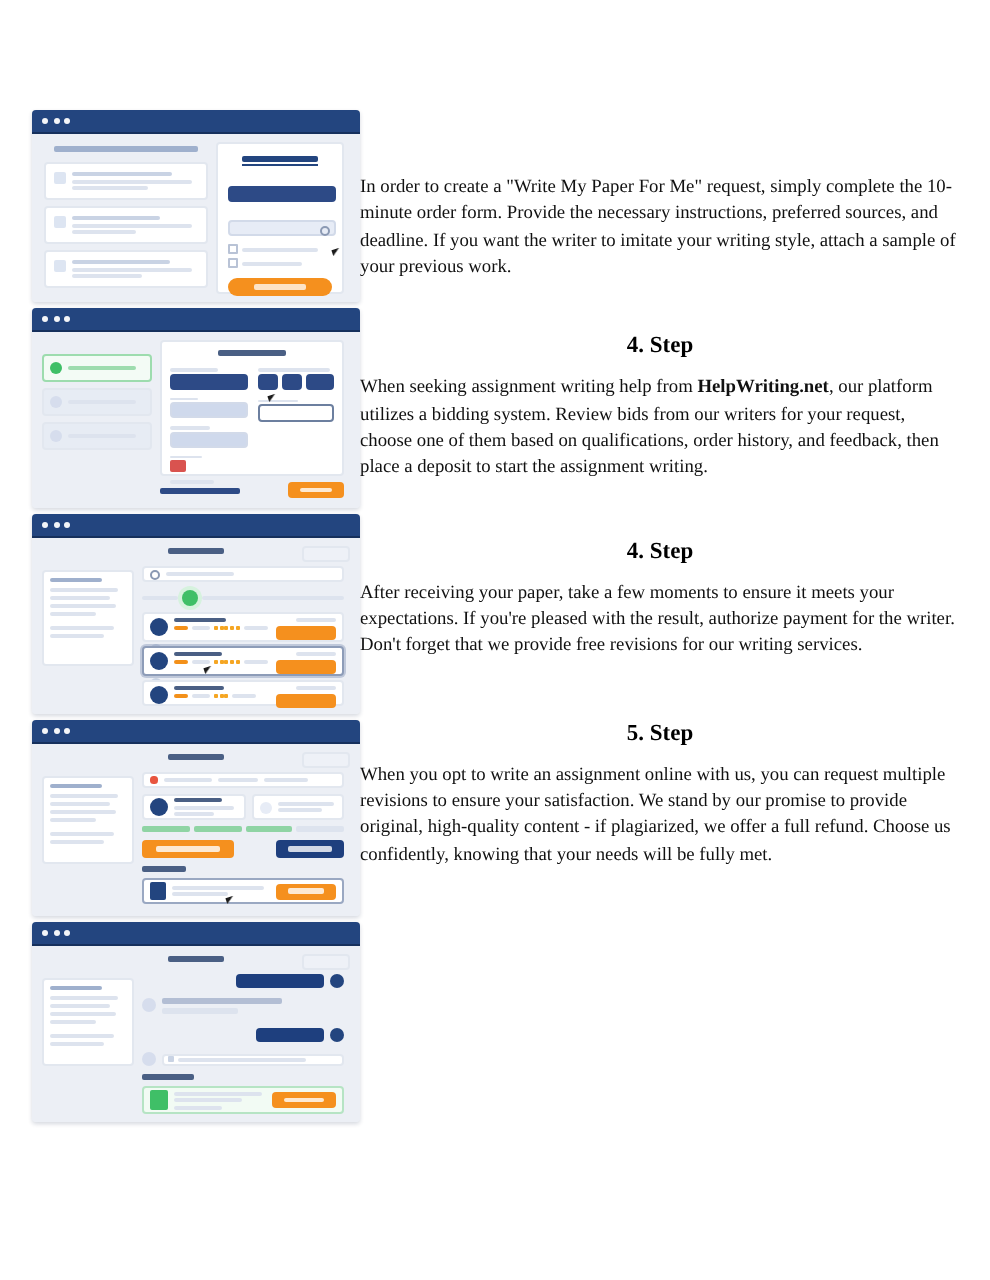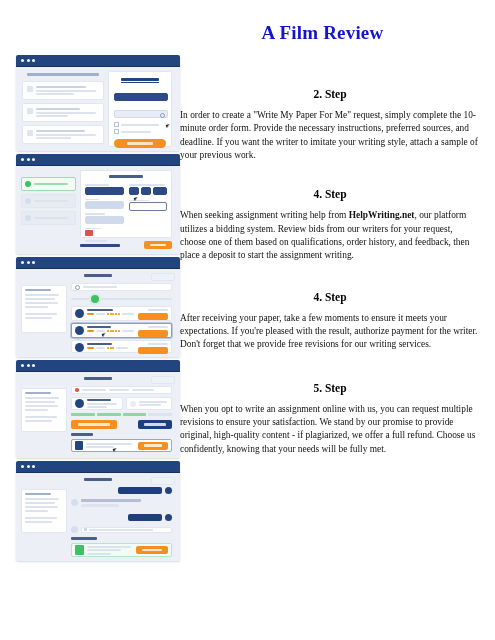--- a/index.html
+++ b/index.html
@@ -164,21 +164,20 @@
     text-align: center;
   }
   .stars { display:flex; gap:.7px; }
   .star { width:2px; height:2px; background:#f5a623; border-radius:.5px; }
 </style>
 </head>
 <body>
 
 <div class="page">
 
-  <div class="doc-title">A Film Review</div>
 
   <div class="shots-col">
 
     <div class="shot">
       <div class="titlebar">
         <span class="dot"></span>
         <span class="dot"></span>
         <span class="dot"></span>
       </div>
       <div class="shot-body" style="height:84px;">
@@ -582,21 +581,20 @@
     </div>
 
   </div>
 
   <div class="steps-col">
 
     <div class="step-block" style="margin-bottom:22px;">
     </div>
 
     <div class="step-block" style="margin-bottom:26px;">
-      <div class="step-heading">2. Step</div>
       <p class="step-body">In order to create a "Write My Paper For Me" request, simply complete the 10-minute order form. Provide the necessary instructions, preferred sources, and deadline. If you want the writer to imitate your writing style, attach a sample of your previous work.</p>
     </div>
 
     <div class="step-block" style="margin-bottom:28px;">
       <div class="step-heading">4. Step</div>
       <p class="step-body">When seeking assignment writing help from <b>HelpWriting.net</b>, our platform utilizes a bidding system. Review bids from our writers for your request, choose one of them based on qualifications, order history, and feedback, then place a deposit to start the assignment writing.</p>
     </div>
 
     <div class="step-block" style="margin-bottom:30px;">
       <div class="step-heading">4. Step</div>

